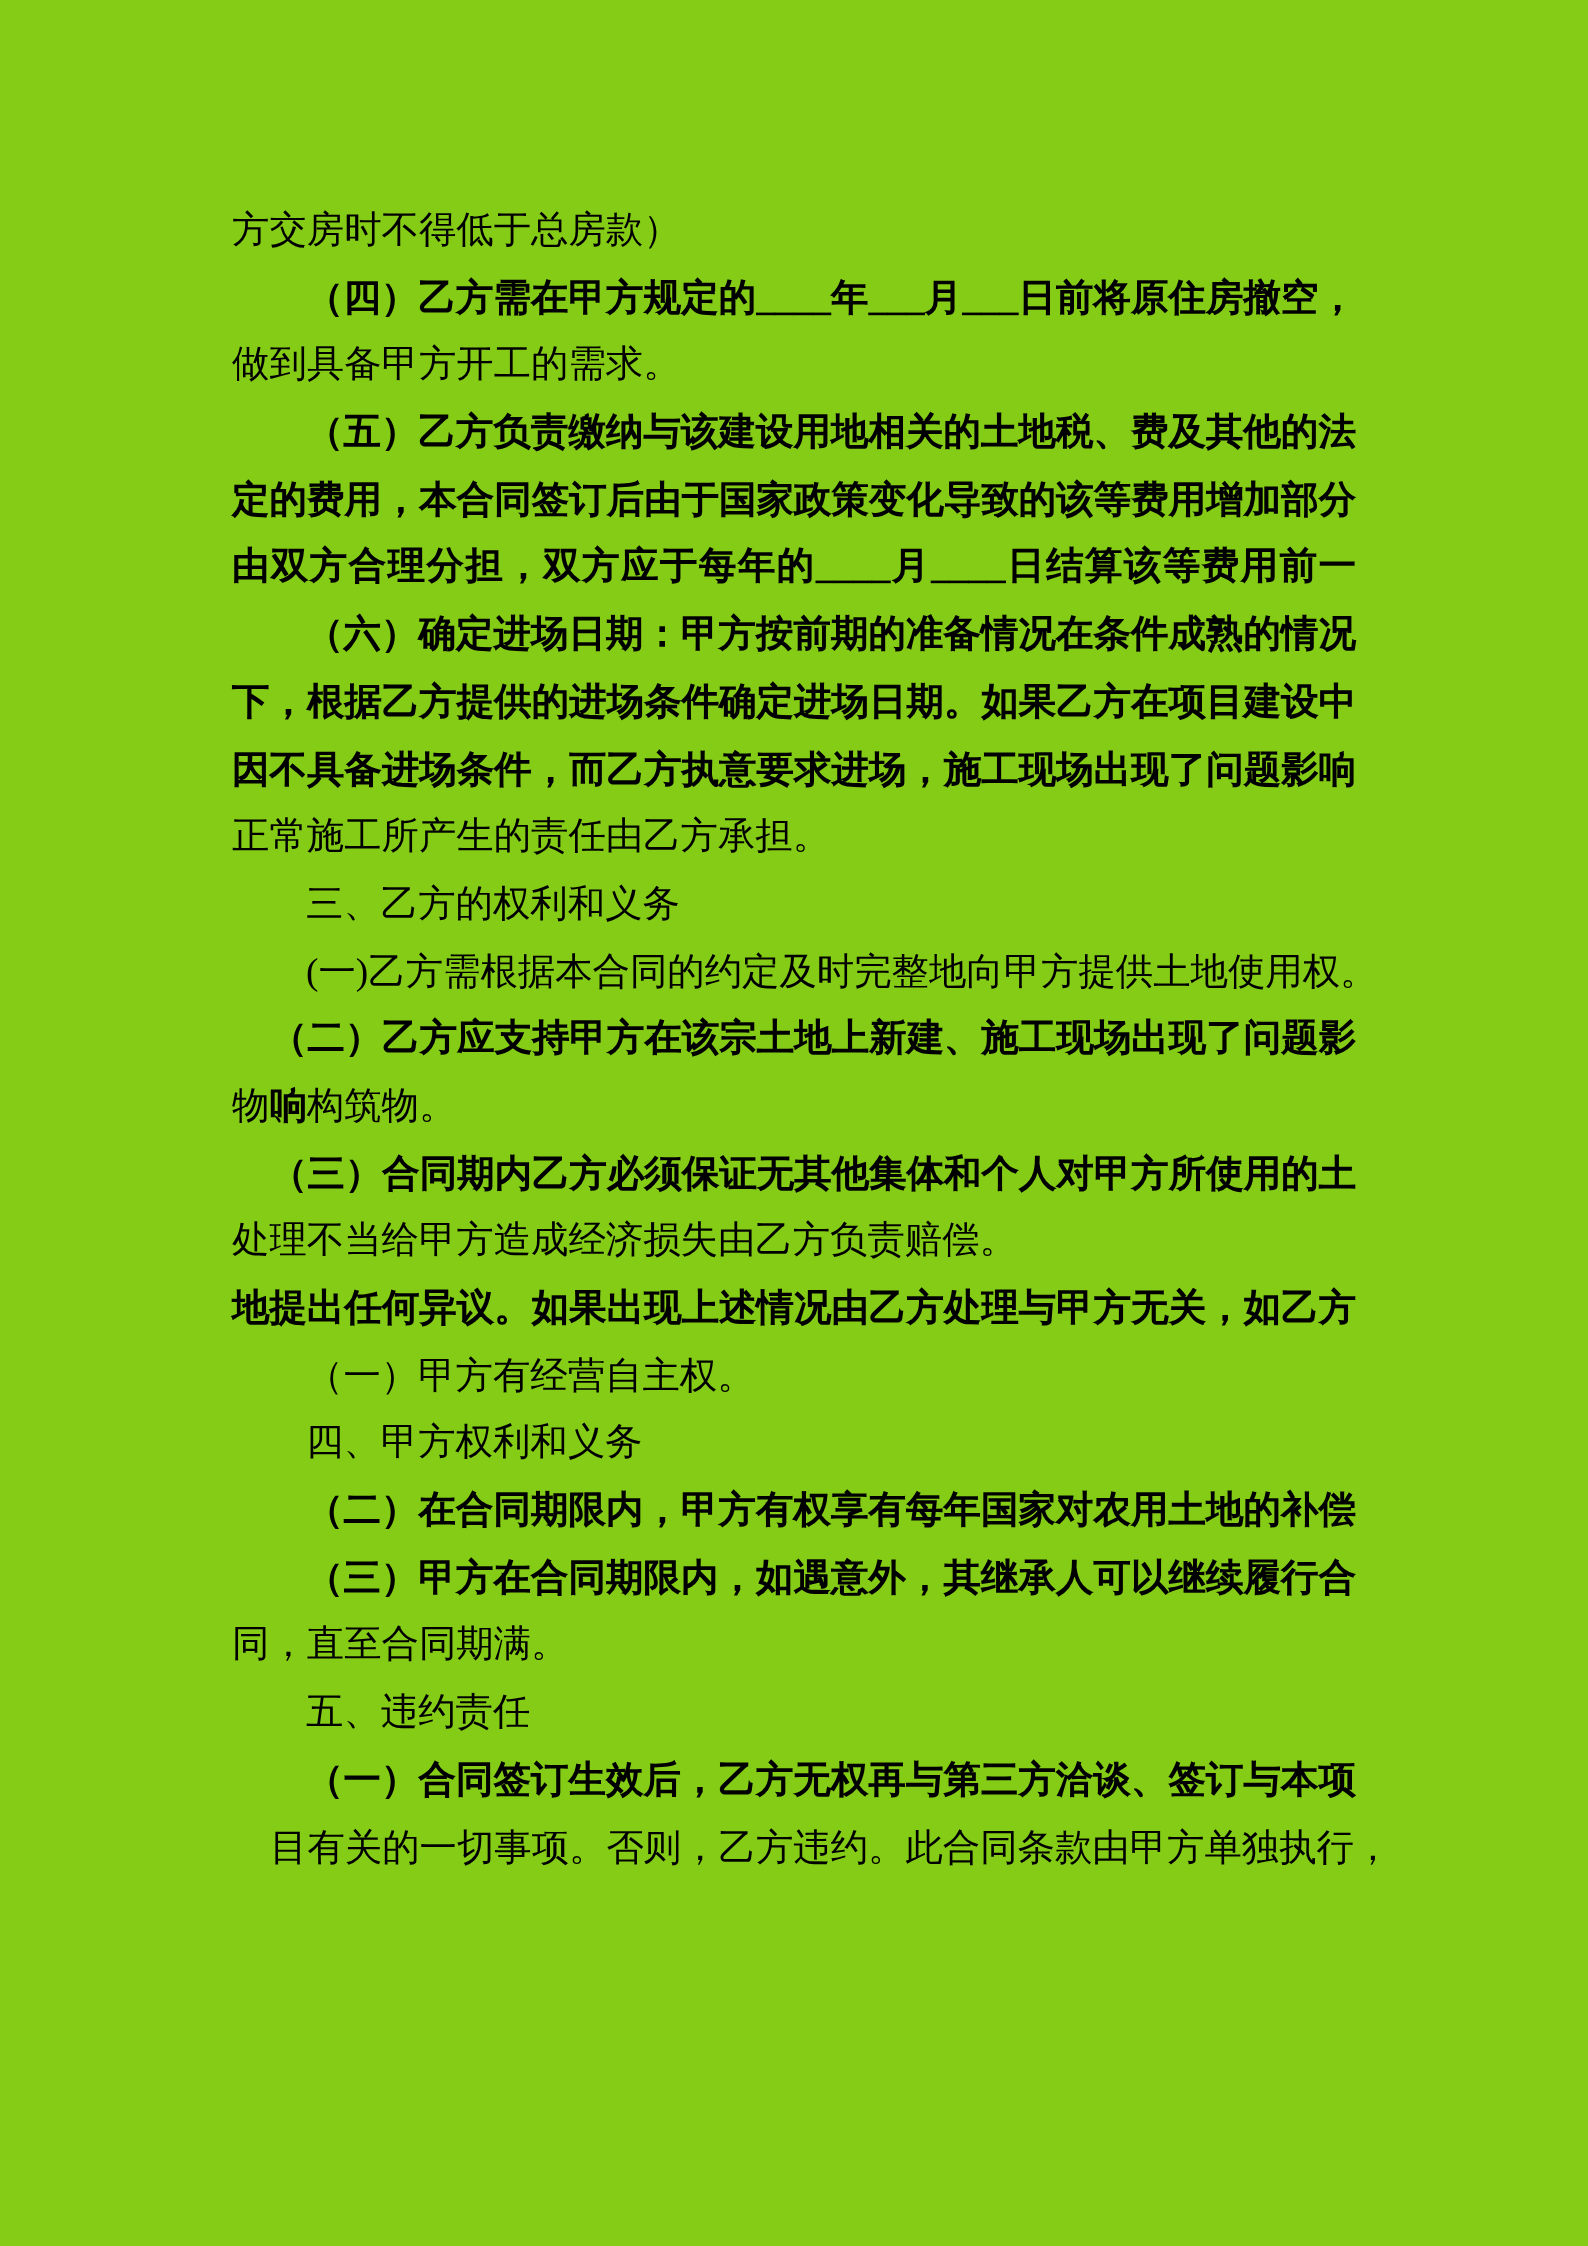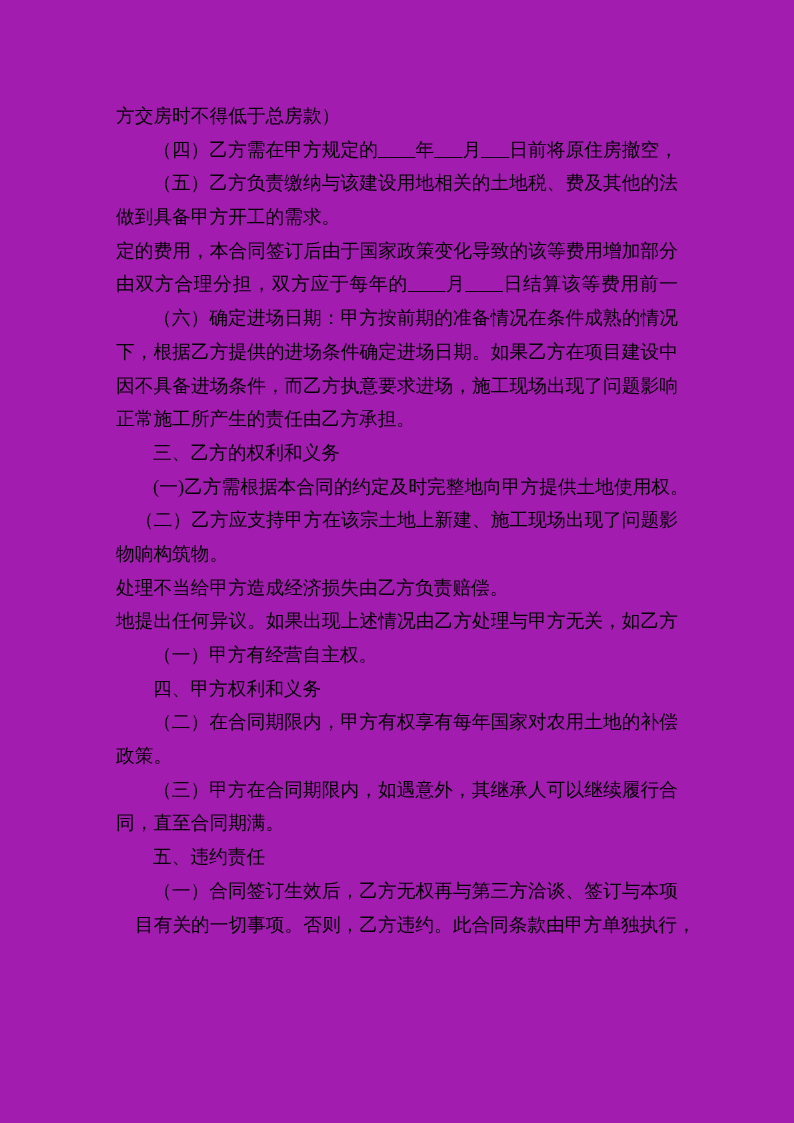--- a/index.html
+++ b/index.html
@@ -4,21 +4,21 @@
 <style>
   html, body {
     margin: 0;
     padding: 0;
     background: #ffffff;
   }
   .page {
     position: relative;
     width: 794px;
     height: 1123px;
-    background: #a21caf;
+    background: #84cc16;
     overflow: hidden;
     font-family: "Liberation Serif", serif;
     color: #000000;
   }
   .content {
     position: absolute;
     left: 116px;
     top: 99px;
     width: 562px;
   }
@@ -32,46 +32,47 @@
     white-space: nowrap;
     text-align: left;
   }
   .line.i1 { padding-left: 19px; }
   .line.i2 { padding-left: 37px; }
   .line.just {
     white-space: normal;
     text-align: justify;
     text-align-last: justify;
     text-justify: inter-character;
+    font-weight: bold;
   }
 </style>
 </head>
 <body>
 
 <div class="page">
   <div class="content" id="doc-content">
       <div class="line i0">方交房时不得低于总房款）</div>
       <div class="line i2 just">（四）乙方需在甲方规定的____年___月___日前将原住房撤空，</div>
+      <div class="line i0">做到具备甲方开工的需求。</div>
       <div class="line i2 just">（五）乙方负责缴纳与该建设用地相关的土地税、费及其他的法</div>
-      <div class="line i0">做到具备甲方开工的需求。</div>
       <div class="line i0 just">定的费用，本合同签订后由于国家政策变化导致的该等费用增加部分</div>
       <div class="line i0 just">由双方合理分担，双方应于每年的____月____日结算该等费用前一</div>
       <div class="line i2 just">（六）确定进场日期：甲方按前期的准备情况在条件成熟的情况</div>
       <div class="line i0 just">下，根据乙方提供的进场条件确定进场日期。如果乙方在项目建设中</div>
       <div class="line i0 just">因不具备进场条件，而乙方执意要求进场，施工现场出现了问题影响</div>
       <div class="line i0">正常施工所产生的责任由乙方承担。</div>
       <div class="line i2">三、乙方的权利和义务</div>
       <div class="line i2">(一)乙方需根据本合同的约定及时完整地向甲方提供土地使用权。</div>
       <div class="line i1 just">（二）乙方应支持甲方在该宗土地上新建、施工现场出现了问题影响</div>
       <div class="line i0">物、构筑物。</div>
+      <div class="line i1 just">（三）合同期内乙方必须保证无其他集体和个人对甲方所使用的土</div>
       <div class="line i0">处理不当给甲方造成经济损失由乙方负责赔偿。</div>
       <div class="line i0 just">地提出任何异议。如果出现上述情况由乙方处理与甲方无关，如乙方</div>
       <div class="line i2">（一）甲方有经营自主权。</div>
       <div class="line i2">四、甲方权利和义务</div>
       <div class="line i2 just">（二）在合同期限内，甲方有权享有每年国家对农用土地的补偿</div>
-      <div class="line i0">政策。</div>
       <div class="line i2 just">（三）甲方在合同期限内，如遇意外，其继承人可以继续履行合</div>
       <div class="line i0">同，直至合同期满。</div>
       <div class="line i2">五、违约责任</div>
       <div class="line i2 just">（一）合同签订生效后，乙方无权再与第三方洽谈、签订与本项</div>
       <div class="line i1">目有关的一切事项。否则，乙方违约。此合同条款由甲方单独执行，</div>
     </div>
 </div>
 
 </body></html>

